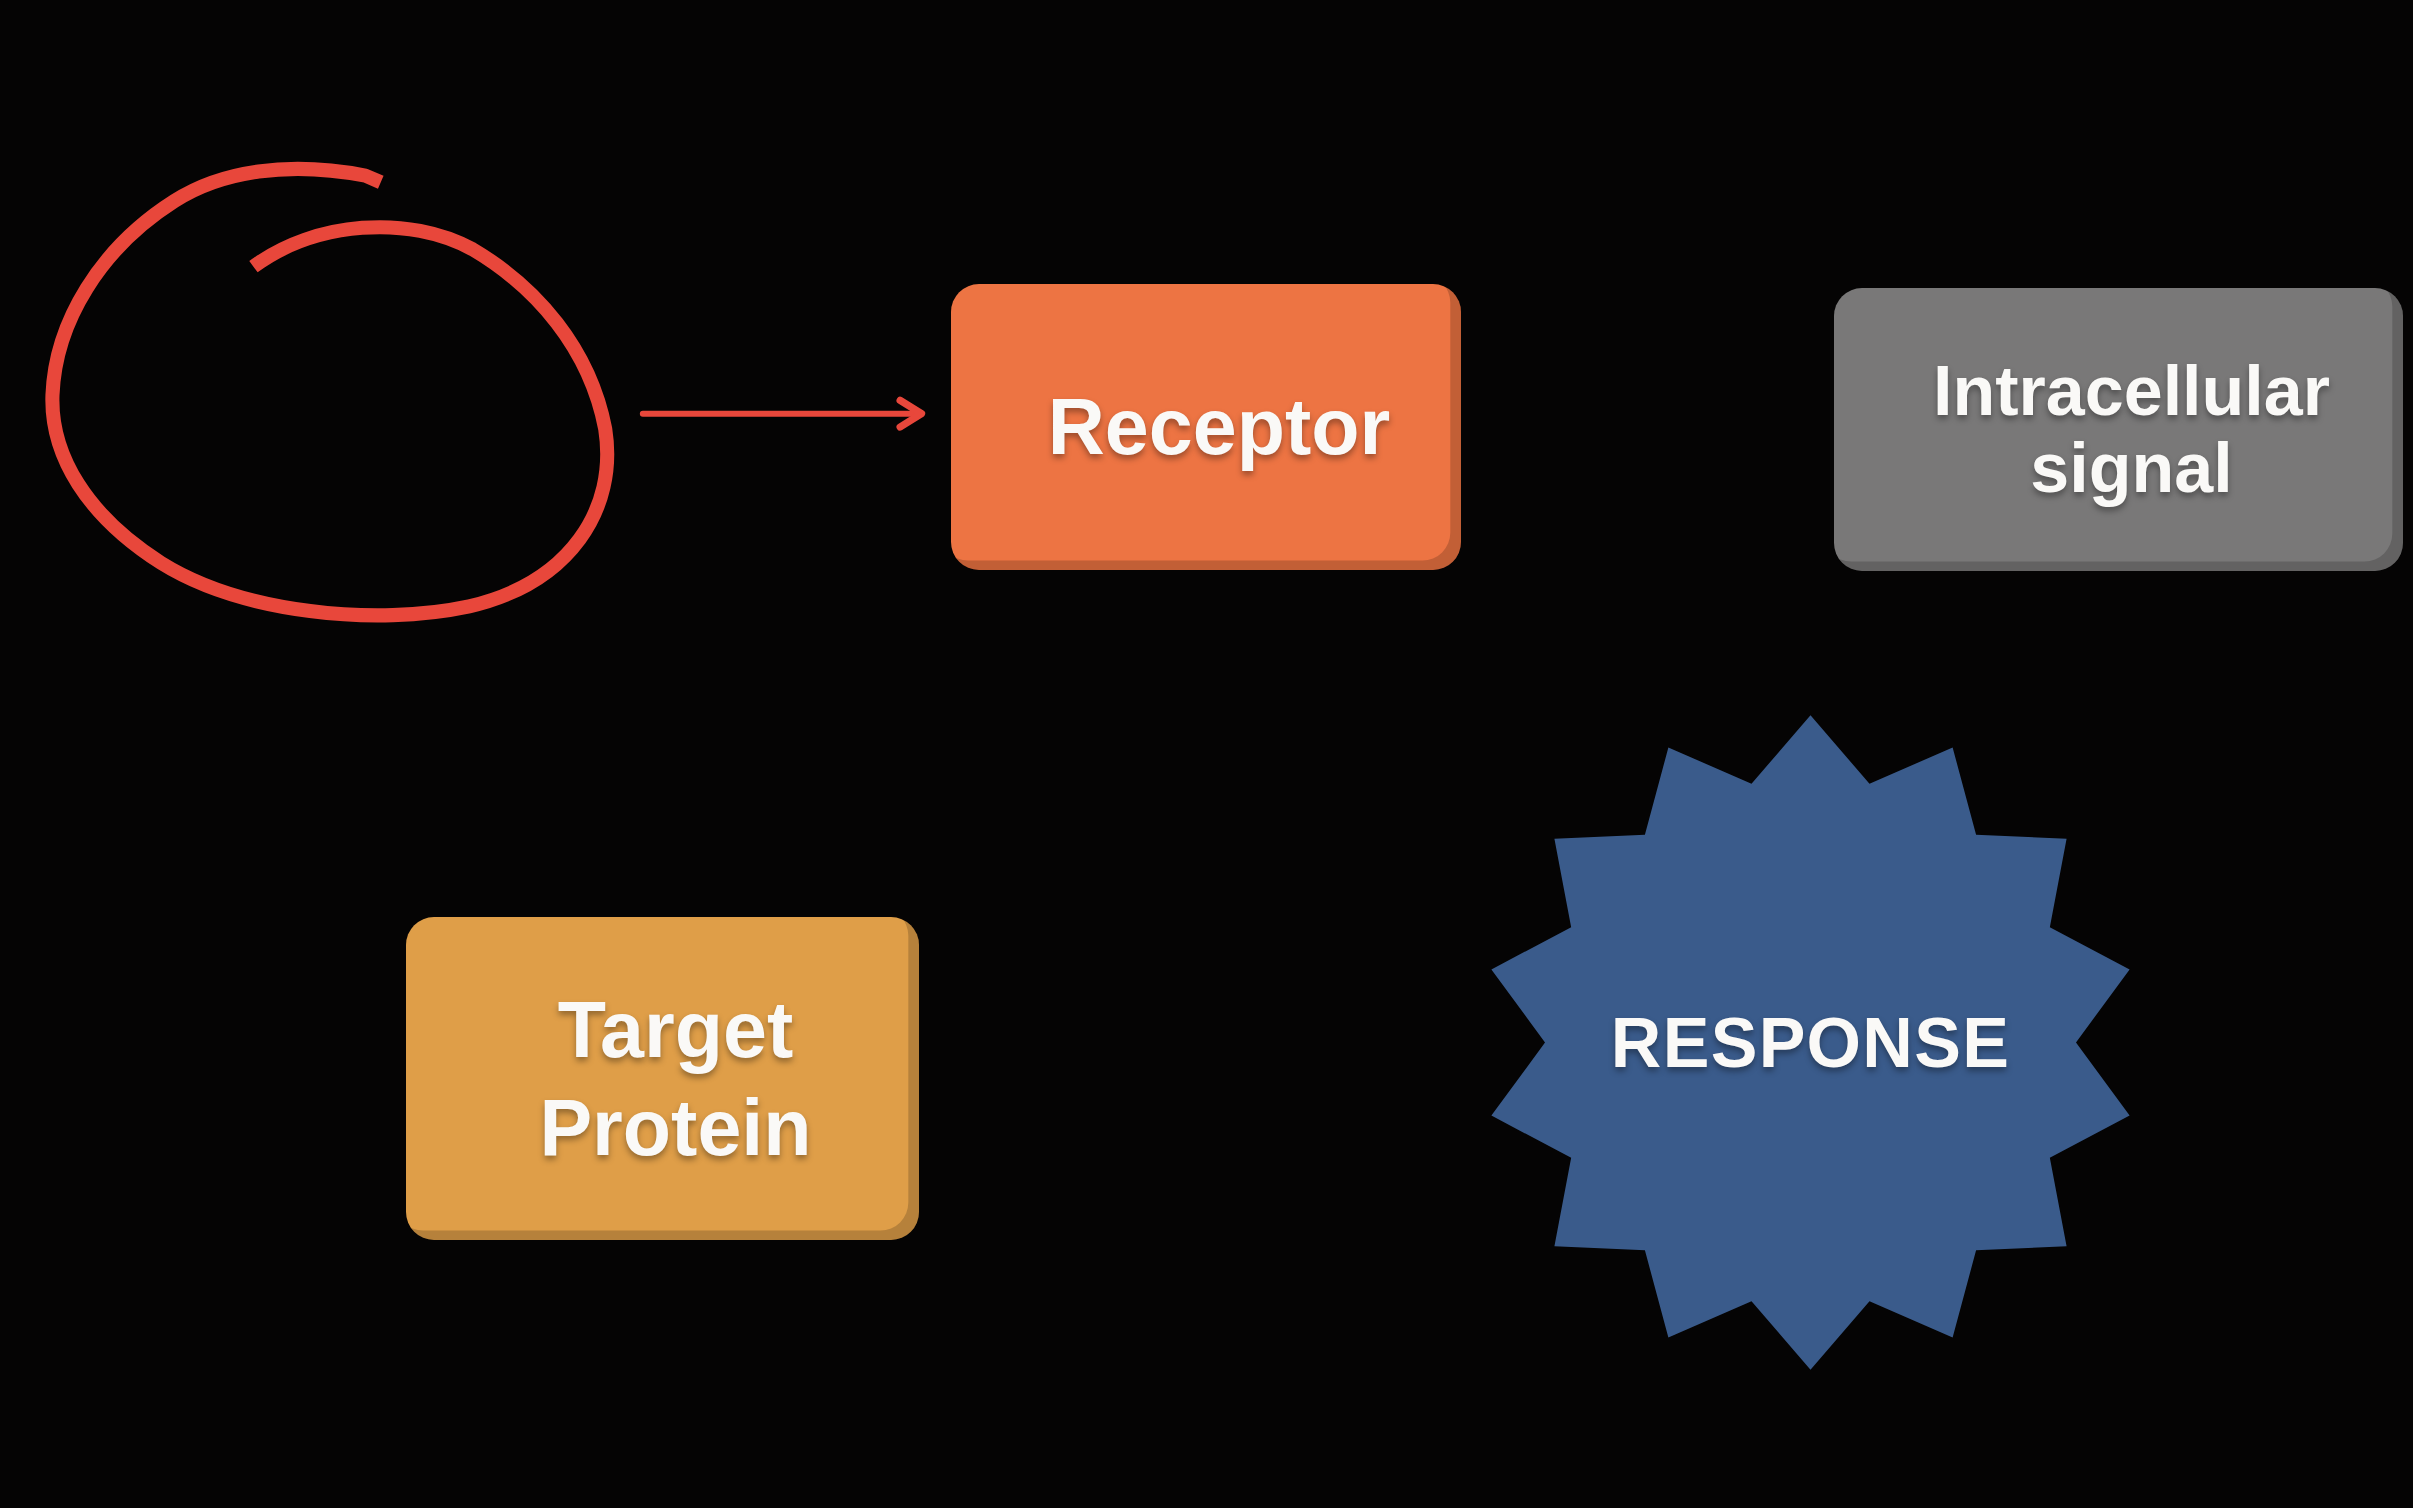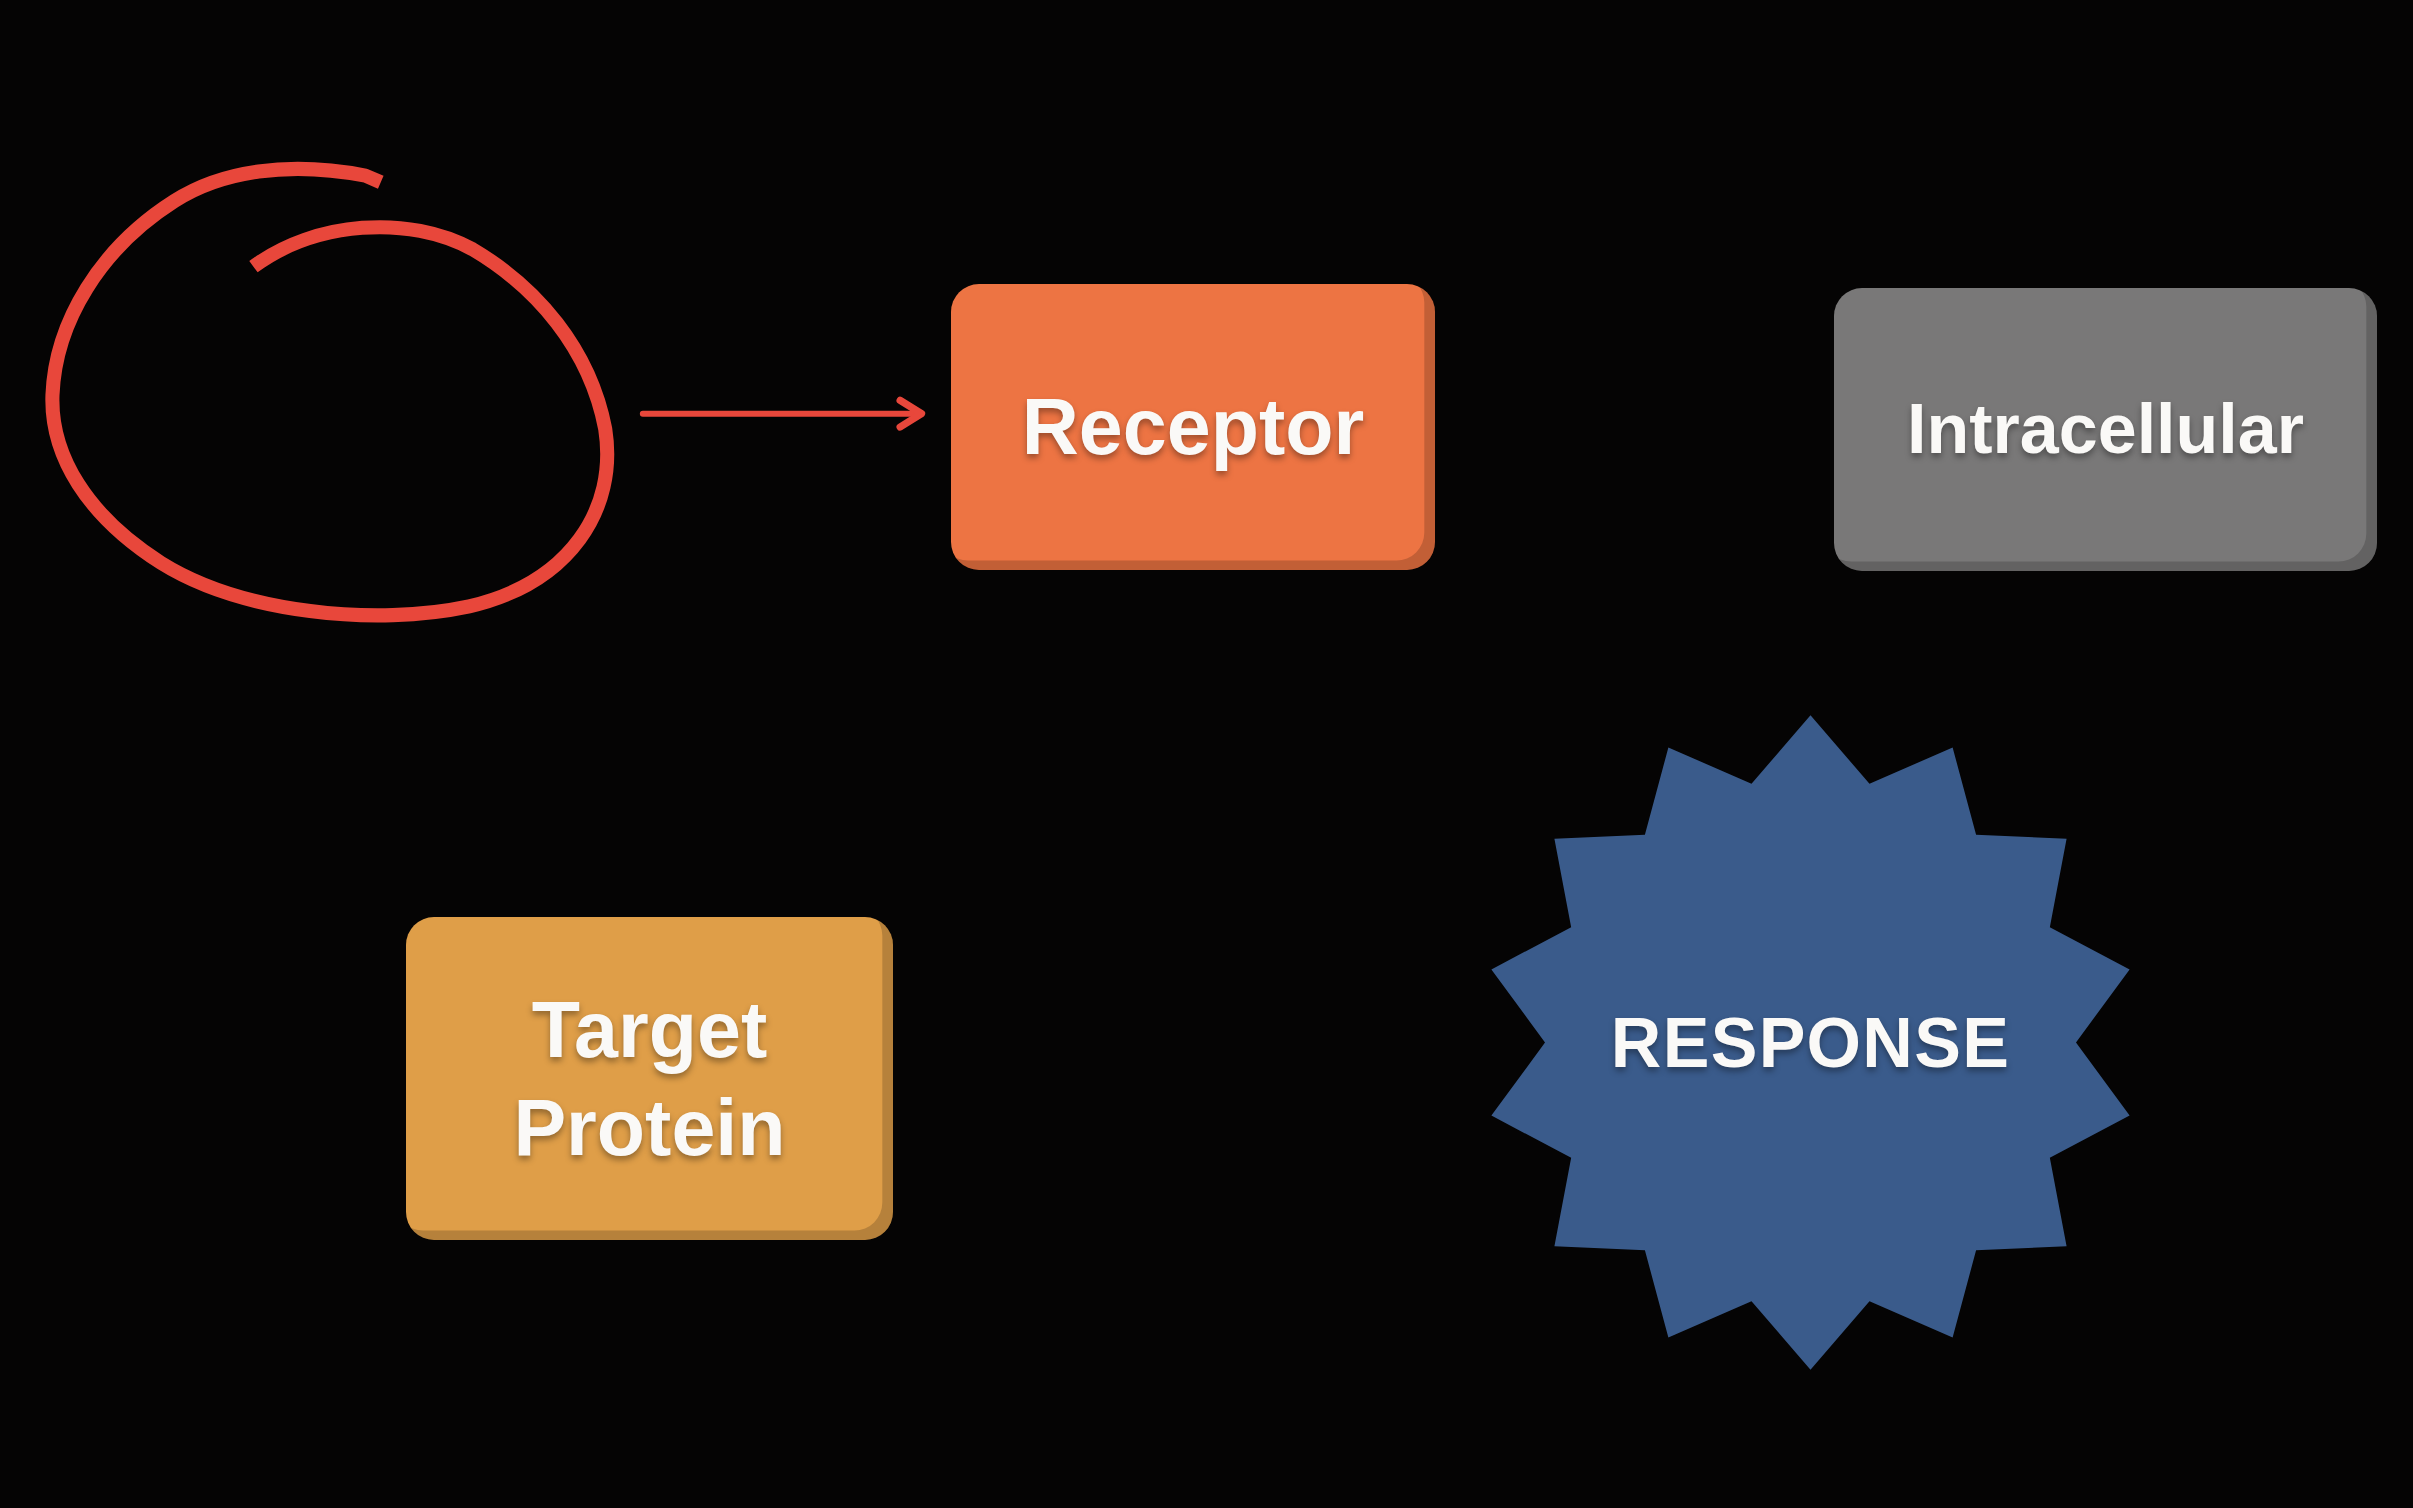--- a/index.html
+++ b/index.html
@@ -7,20 +7,21 @@
     width:2413px;height:1508px;
     background:var(--bg,#050404);
     position:relative;overflow:hidden;
     font-family:"Liberation Sans","DejaVu Sans",sans-serif;
   }
   .abs{position:absolute;}
   .node{
     display:flex;flex-direction:column;align-items:center;justify-content:center;
     border-radius:28px;
     box-shadow:inset -10.7px -9.4px 0 rgba(0,0,0,0.18);
+    padding-left:26px;
   }
   .node .line{
     color:var(--text,#FAF9F7);
     font-weight:700;
     text-align:center;
     text-shadow:0 4px 6px rgba(0,0,0,0.35);
     white-space:nowrap;
   }
   .node.two-line .line{font-size:79px;line-height:1.24;}
   .node.three-line .line{font-size:70px;line-height:1.10;}
@@ -51,20 +52,21 @@
   <line class="red-stroke" x1="18" y1="58" x2="424" y2="58" stroke-width="9" stroke-linecap="round"></line>
   <polyline class="red-stroke" points="404,38 436,58 404,78" stroke-width="11" stroke-linecap="round" stroke-linejoin="round"></polyline>
 </svg>
 
 <div id="receptor-box" class="abs node two-line">
   <div class="line">Receptor</div>
 </div>
 
 <div id="intracellular-box" class="abs node three-line">
   <div class="line">Intracellular</div>
+  <div class="line">signal</div>
 </div>
 
 <div id="target-box" class="abs node two-line">
   <div class="line">Target</div>
   <div class="line">Protein</div>
 </div>
 
 <div id="response-group" class="abs">
   <svg width="657" height="657" viewBox="0 0 980 980">
     <polygon class="star-fill" points="490,2 578,104 702,50 737,180 872,186 847,318 966,381 886,490 966,599 847,662 872,794 737,800 702,930 578,876 490,978 402,876 278,930 243,800 108,794 133,662 14,599 94,490 14,381 133,318 108,186 243,180 278,50 402,104"></polygon>

